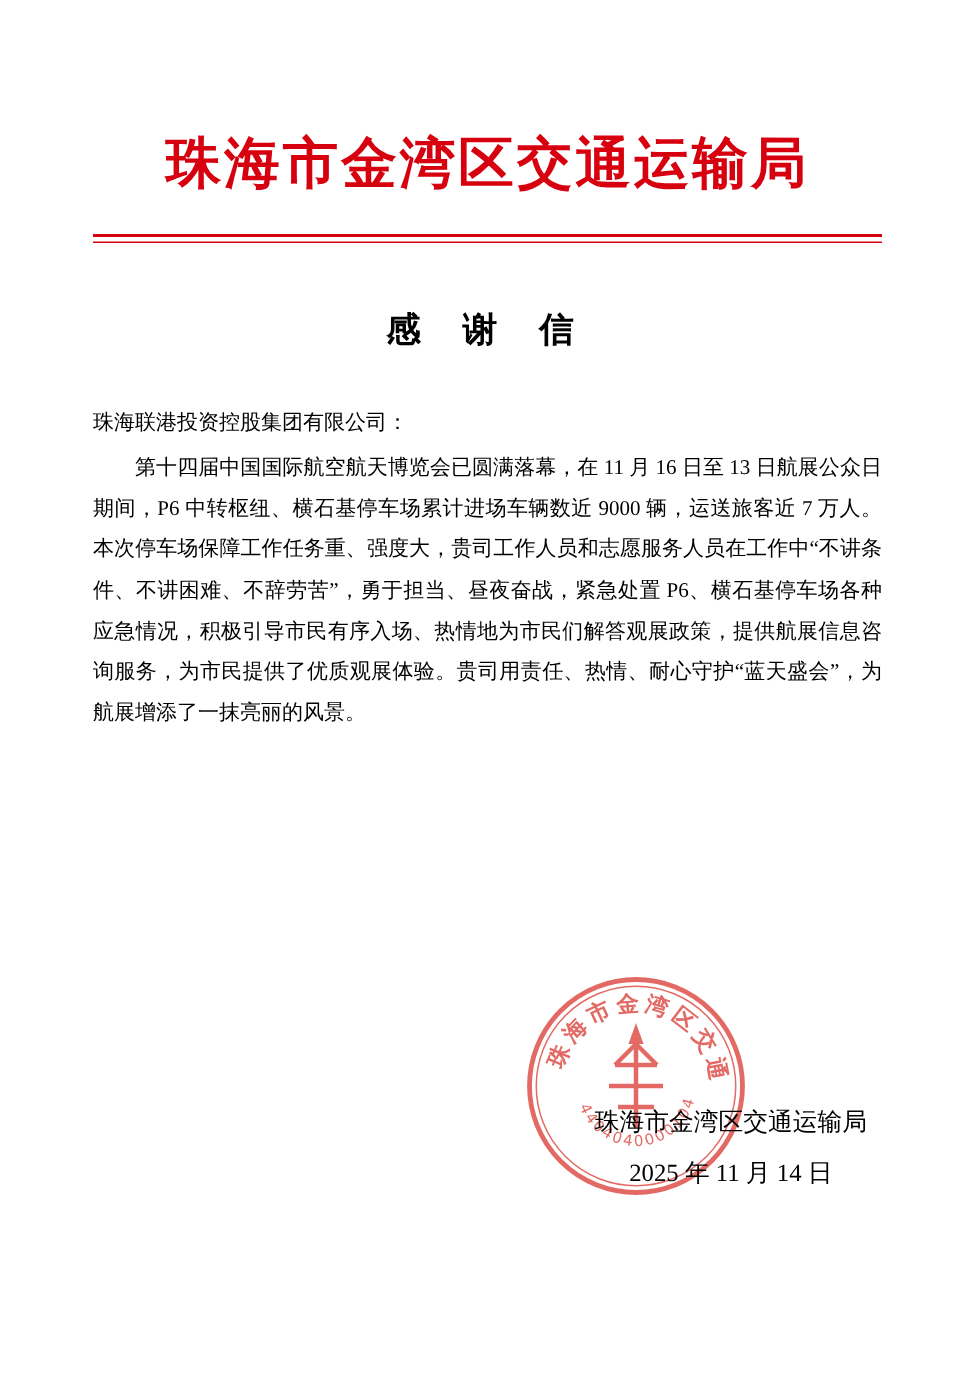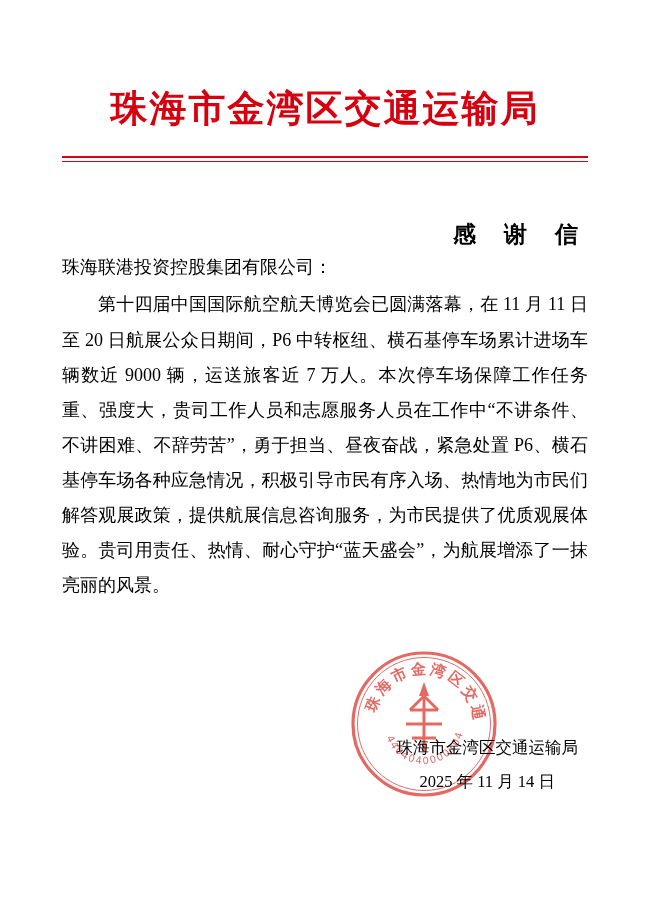--- a/index.html
+++ b/index.html
@@ -38,29 +38,30 @@
   .rule {
     margin-top: 26px;
     height: 0;
     border-top: 2px solid #d7000f;
   }
   .rule.thin {
     margin-top: 3px;
     border-top: 1px solid #d7000f;
   }
   .doc-title {
-    text-align: right;
+    text-align: center;
     font-size: 23px;
     font-weight: bold;
     letter-spacing: 10px;
-    margin-top: 57px;
+    margin-top: 42px;
     font-family: "DejaVu Serif", "Liberation Serif", serif;
   }
   .body-block {
-    font-size: 18px;
+    margin-top: 34px;
+    font-size: 14px;
     line-height: 1.95;
     text-align: justify;
     text-justify: inter-ideograph;
   }
   .salutation {
     margin: 0 0 2px 0;
   }
   .para {
     margin: 0;
     text-indent: 2em;
@@ -96,21 +97,21 @@
   <div class="letterhead">
     <div class="letterhead-title">珠海市金湾区交通运输局</div>
   </div>
   <div class="rule"></div>
   <div class="rule thin"></div>
 
   <div class="doc-title">感 谢 信</div>
 
   <div class="body-block">
     <p class="salutation">珠海联港投资控股集团有限公司：</p>
-    <p class="para">第十四届中国国际航空航天博览会已圆满落幕，在 11 月 11 日至 20 日航展公众日期间，P6 中转枢纽、横石基停车场累计进场车辆数近 9000 辆，运送旅客近 7 万人。本次停车场保障工作任务重、强度大，贵司工作人员和志愿服务人员在工作中“不讲条件、不讲困难、不辞劳苦”，勇于担当、昼夜奋战，紧急处置 P6、横石基停车场各种应急情况，积极引导市民有序入场、热情地为市民们解答观展政策，提供航展信息咨询服务，为市民提供了优质观展体验。贵司用责任、热情、耐心守护“蓝天盛会”，为航展增添了一抹亮丽的风景。</p>
+    <p class="para">第十四届中国国际航空航天博览会已圆满落幕，在 11 月 16 日至 13 日航展公众日期间，P6 中转枢纽、横石基停车场累计进场车辆数近 9000 辆，运送旅客近 7 万人。本次停车场保障工作任务重、强度大，贵司工作人员和志愿服务人员在工作中“不讲条件、不讲困难、不辞劳苦”，勇于担当、昼夜奋战，紧急处置 P6、横石基停车场各种应急情况，积极引导市民有序入场、热情地为市民们解答观展政策，提供航展信息咨询服务，为市民提供了优质观展体验。贵司用责任、热情、耐心守护“蓝天盛会”，为航展增添了一抹亮丽的风景。</p>
   </div>
 
   <div class="seal">
     <svg viewBox="0 0 152 152" width="152" height="152" aria-hidden="true">
       <defs>
         <path id="arcTop" d="M 26,76 A 50,50 0 0 1 126,76"></path>
         <path id="arcBottom" d="M 36,76 A 40,40 0 0 0 116,76"></path>
       </defs>
       <circle cx="76" cy="76" r="71" fill="none" stroke="#e0564f" stroke-width="3.2"></circle>
       <circle cx="76" cy="76" r="66.5" fill="none" stroke="#e0564f" stroke-width="1"></circle>

